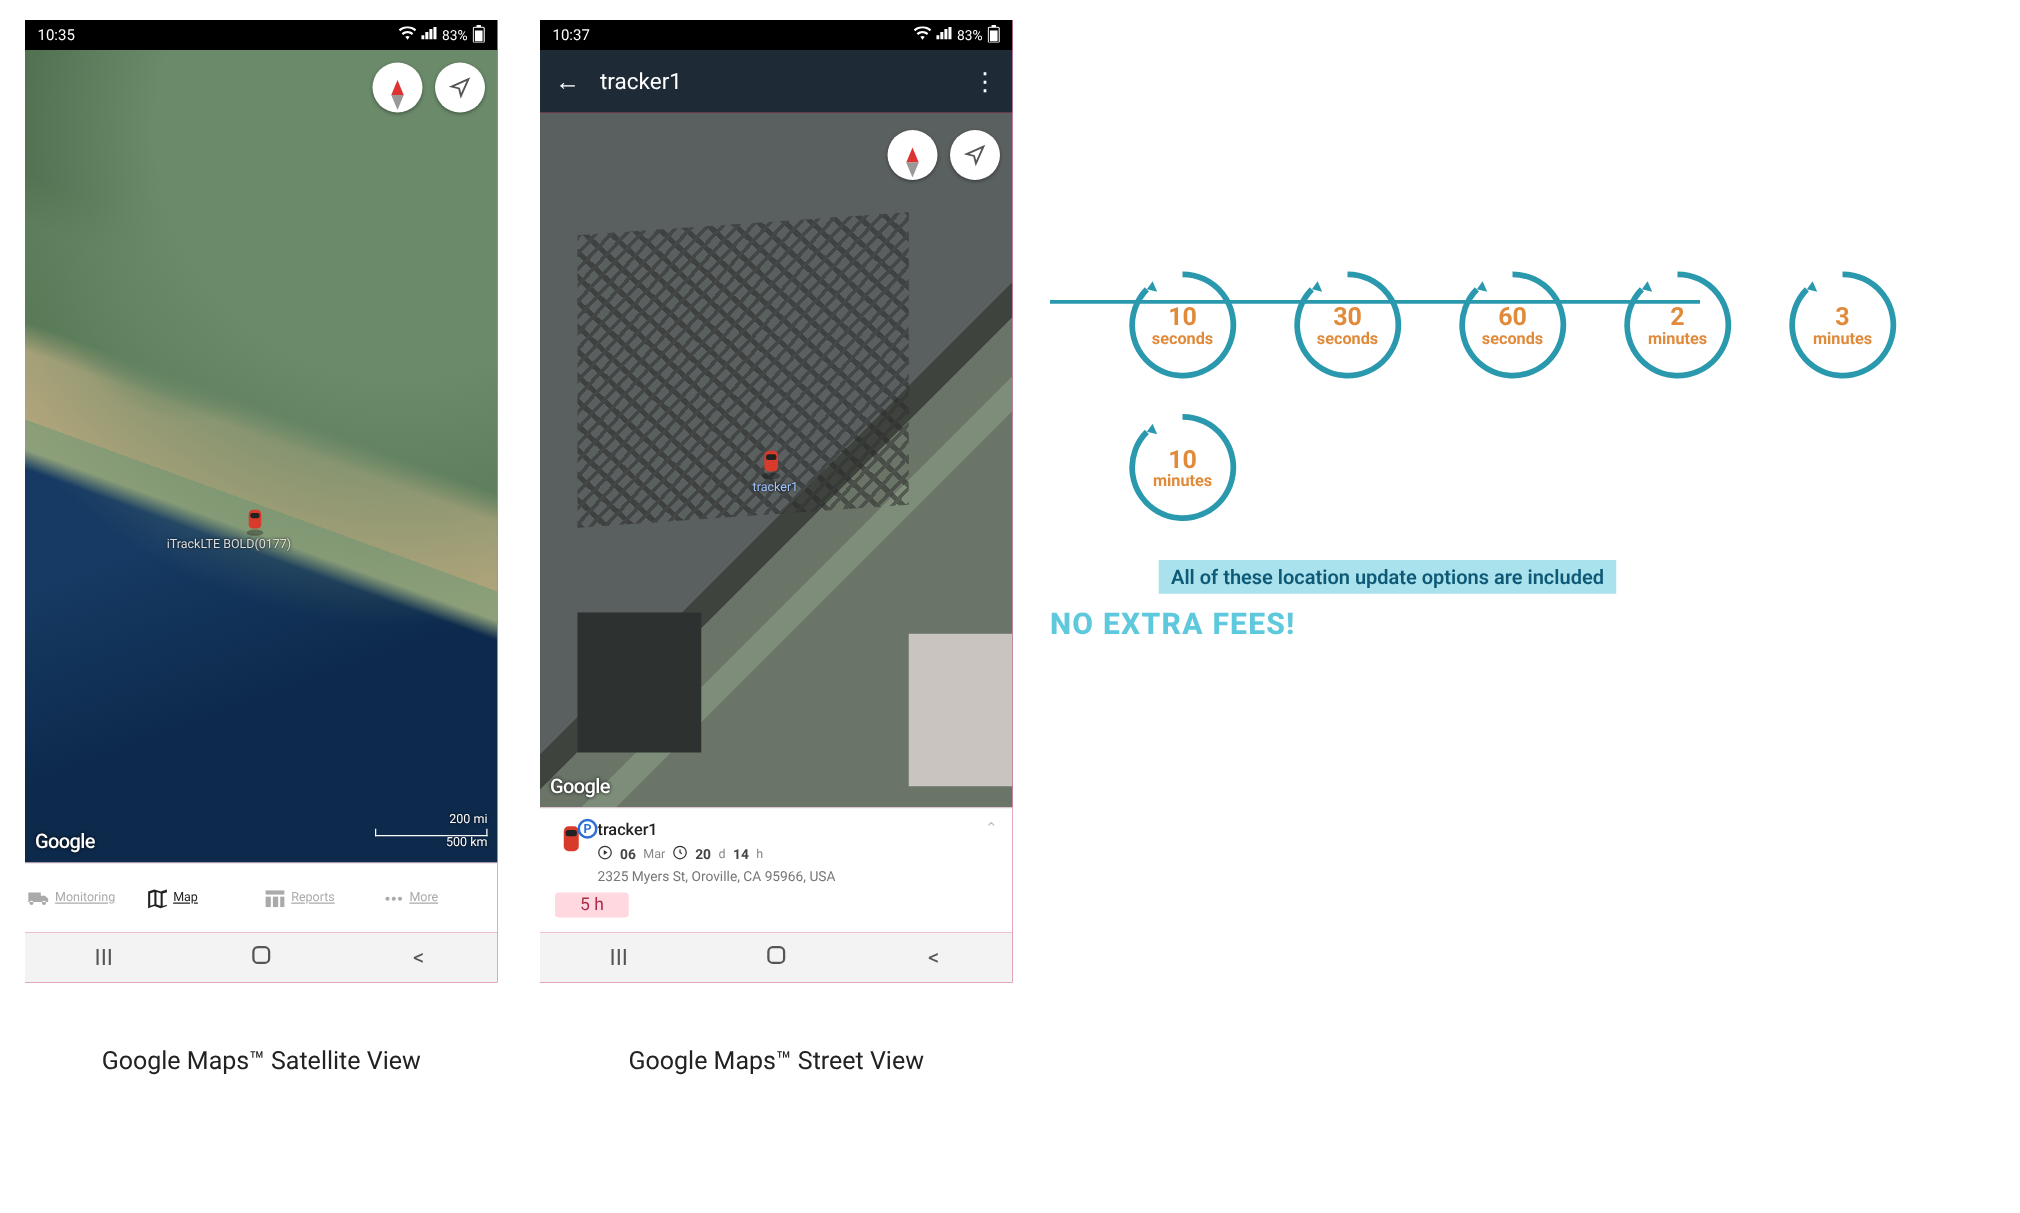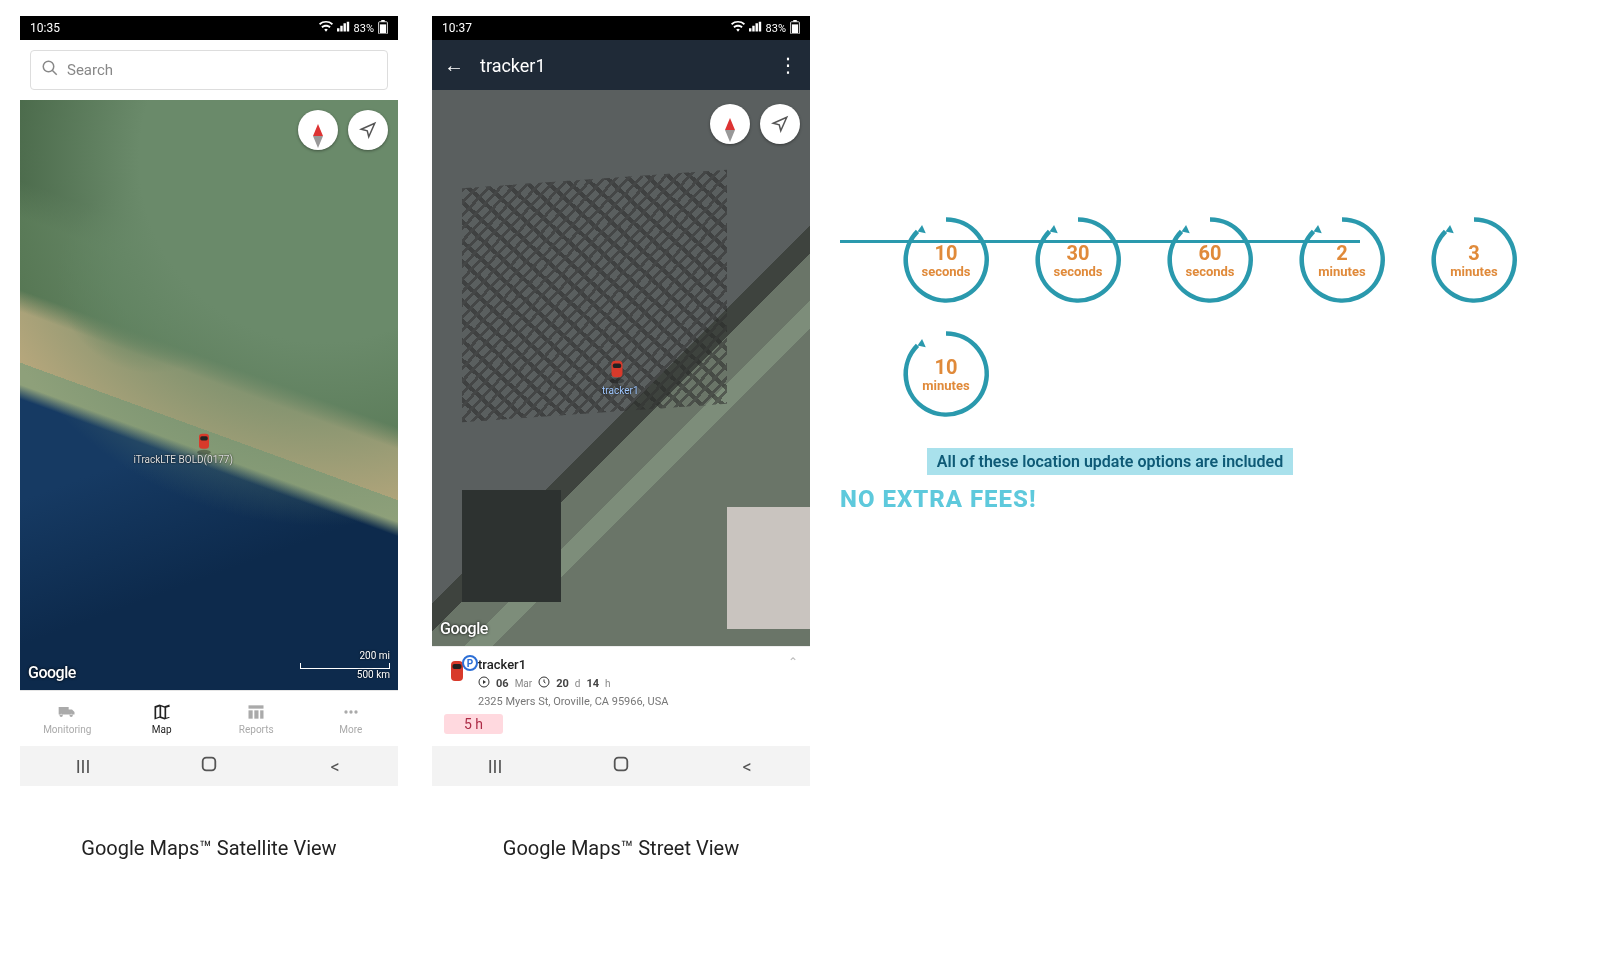--- a/index.html
+++ b/index.html
@@ -101,21 +101,21 @@
   .car-pin{position:absolute;left:46%;top:56%;width:20px;height:26px;}
   .car-pin svg{width:100%;height:100%;}
   .pin-label{position:absolute;left:30%;top:60%;color:#ddd;font-size:10px;text-shadow:0 0 2px #000;}
   .gm-logo{position:absolute;left:8px;bottom:8px;color:#fff;font-size:16px;font-weight:500;letter-spacing:-.5px;text-shadow:0 0 3px #000;}
   .scale{position:absolute;right:8px;bottom:10px;color:#fff;font-size:10px;text-align:right;text-shadow:0 0 2px #000;}
   .scale .bar{height:6px;border:1px solid #fff;border-top:none;margin-top:2px;}
 
   .tabbar{
     height:56px;background:#fff;display:flex;border-top:1px solid #e5e5e5;
   }
-  .tabbar .tab{flex:1;display:flex;flex-direction:column;align-items:center;justify-content:center;font-size:10px;color:#aaa;gap:2px;}
+  .tabbar .tab{flex:1;display:flex;flex-direction:row;align-items:center;font-size:10px;color:#aaa;gap:2px;text-decoration:underline;}
   .tabbar .tab.active{color:#222;}
   .tabbar svg{width:22px;height:20px;fill:currentColor;}
 
   
   #phone2 { left: 432px; }
   #cap2   { left: 432px; }
   .appbar{
     height:50px;background:#1f2a37;color:#fff;display:flex;align-items:center;padding:0 12px;
   }
   .appbar .back{width:24px;font-size:20px;}
@@ -235,31 +235,20 @@
     <span class="ic">83%</span>
     <span class="ic">
       <svg width="10" height="14" viewBox="0 0 10 16">
           <rect x="3" y="0" width="4" height="2" fill="#fff"></rect>
           <rect x="0" y="2" width="10" height="14" rx="1" fill="none" stroke="#fff"></rect>
           <rect x="1.5" y="5" width="7" height="10" fill="#fff"></rect>
         </svg>
     </span>
   </div>
 
-  <div class="search-shell">
-    <div class="search-box">
-      <span style="margin-right:8px">
-        <svg width="18" height="18" viewBox="0 0 24 24">
-            <circle cx="10" cy="10" r="7" fill="none" stroke="#888" stroke-width="2"></circle>
-            <line x1="15" y1="15" x2="21" y2="21" stroke="#888" stroke-width="2"></line>
-          </svg>
-      </span>
-      <span>Search</span>
-    </div>
-  </div>
 
   <div class="map-area">
     <div class="map-sat"></div>
     <div class="round-btn" style="top:10px;right:60px">
       <div class="compass-needle"></div>
     </div>
     <div class="round-btn locate-arrow" style="top:10px;right:10px">
       <svg viewBox="0 0 24 24">
           <path d="M3 11l18-8-8 18-2-8-8-2z"></path>
         </svg>

